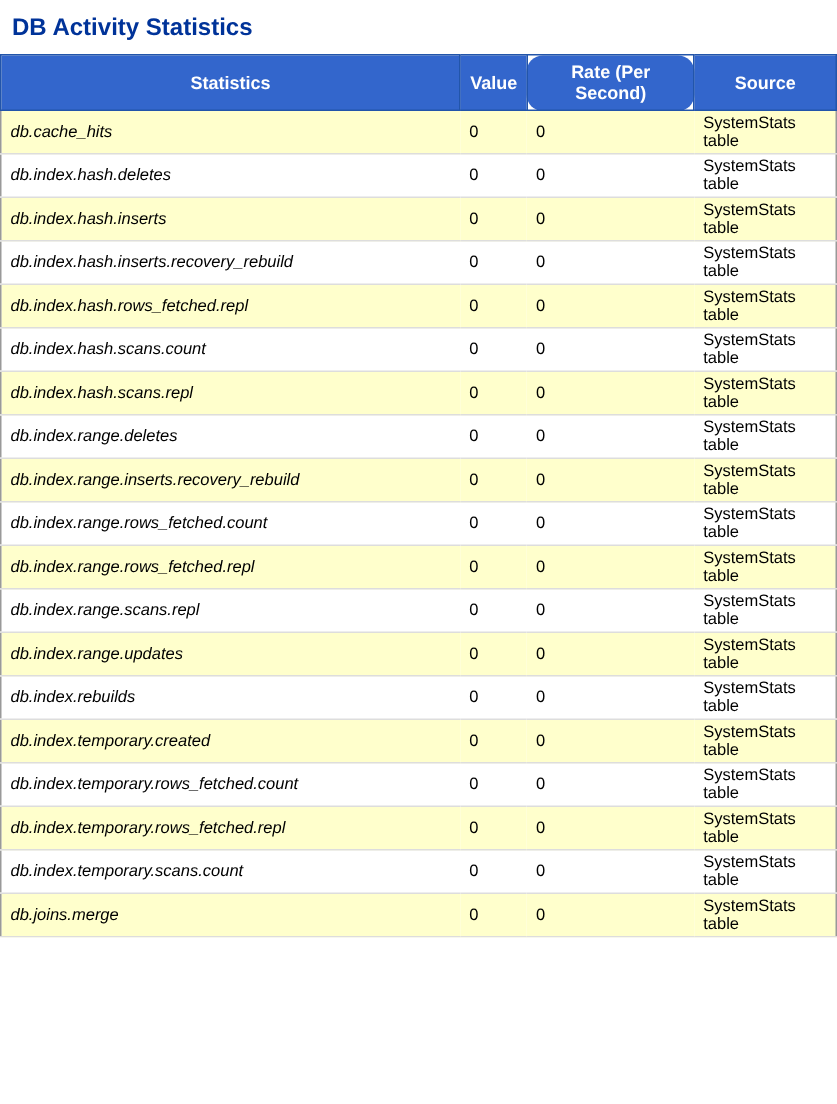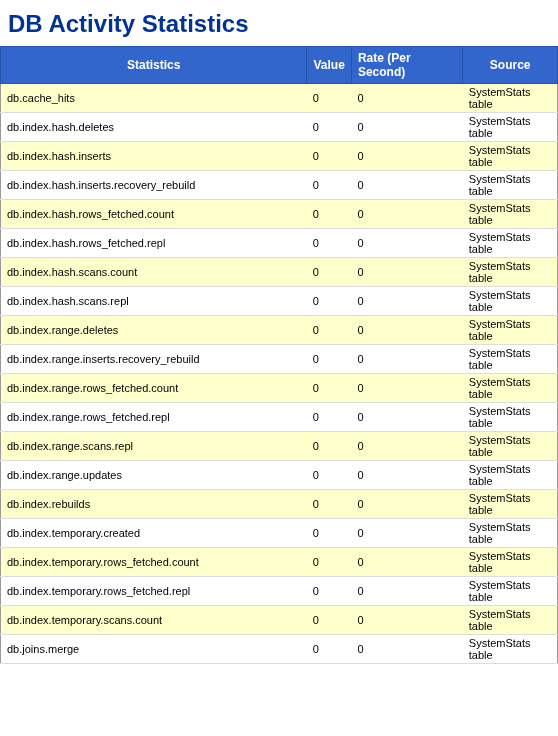--- a/index.html
+++ b/index.html
@@ -3,21 +3,21 @@
   <meta charset="utf-8">
   <style>
     * { margin: 0; padding: 0; box-sizing: border-box; }
     body {
       font-family: Arial, sans-serif;
       font-size: 12px;
       background: #fff;
       width: 558px;
     }
     .page-title {
-      font-size: 24px;
+      font-size: 16px;
       font-weight: bold;
       color: #003399;
       padding: 10px 8px 8px 8px;
     }
     table {
       width: 100%;
       border-collapse: collapse;
       border: 1px solid #999;
     }
     thead tr th {
@@ -35,41 +35,43 @@
     tbody tr:nth-child(even) {
       background-color: #ffffff;
     }
     tbody tr td {
       padding: 2px 6px;
       border-bottom: 1px solid #ddd;
       font-size: 11px;
     }
     td.stat-name {
       color: #000;
+      font-style: italic;
     }
     td.stat-value, td.stat-rate {
       text-align: left;
       color: #000;
     }
     td.stat-source {
       color: #000;
       text-align: left;
     }
     thead th:first-child {
       text-align: center;
       width: 55%;
       margin-left: 15px;
     }
     thead th:nth-child(2) {
       width: 8%;
       text-align: center;
     }
     thead th:nth-child(3) {
       width: 20%;
-      text-align: left;
+      text-align: center;
+      border-radius: 11px;
     }
     thead th:nth-child(4) {
       width: 17%;
       text-align: center;
     }
   </style>
 </head>
 <body>
 
 <div class="page-title">DB Activity Statistics</div>
@@ -102,26 +104,20 @@
         <td class="stat-rate">0</td>
         <td class="stat-source">SystemStats table</td>
       </tr>
       <tr>
         <td class="stat-name">db.index.hash.inserts.recovery_rebuild</td>
         <td class="stat-value">0</td>
         <td class="stat-rate">0</td>
         <td class="stat-source">SystemStats table</td>
       </tr>
       <tr>
-        <td class="stat-name">db.index.hash.rows_fetched.count</td>
-        <td class="stat-value">0</td>
-        <td class="stat-rate">0</td>
-        <td class="stat-source">SystemStats table</td>
-      </tr>
-      <tr>
         <td class="stat-name">db.index.hash.rows_fetched.repl</td>
         <td class="stat-value">0</td>
         <td class="stat-rate">0</td>
         <td class="stat-source">SystemStats table</td>
       </tr>
       <tr>
         <td class="stat-name">db.index.hash.scans.count</td>
         <td class="stat-value">0</td>
         <td class="stat-rate">0</td>
         <td class="stat-source">SystemStats table</td>

